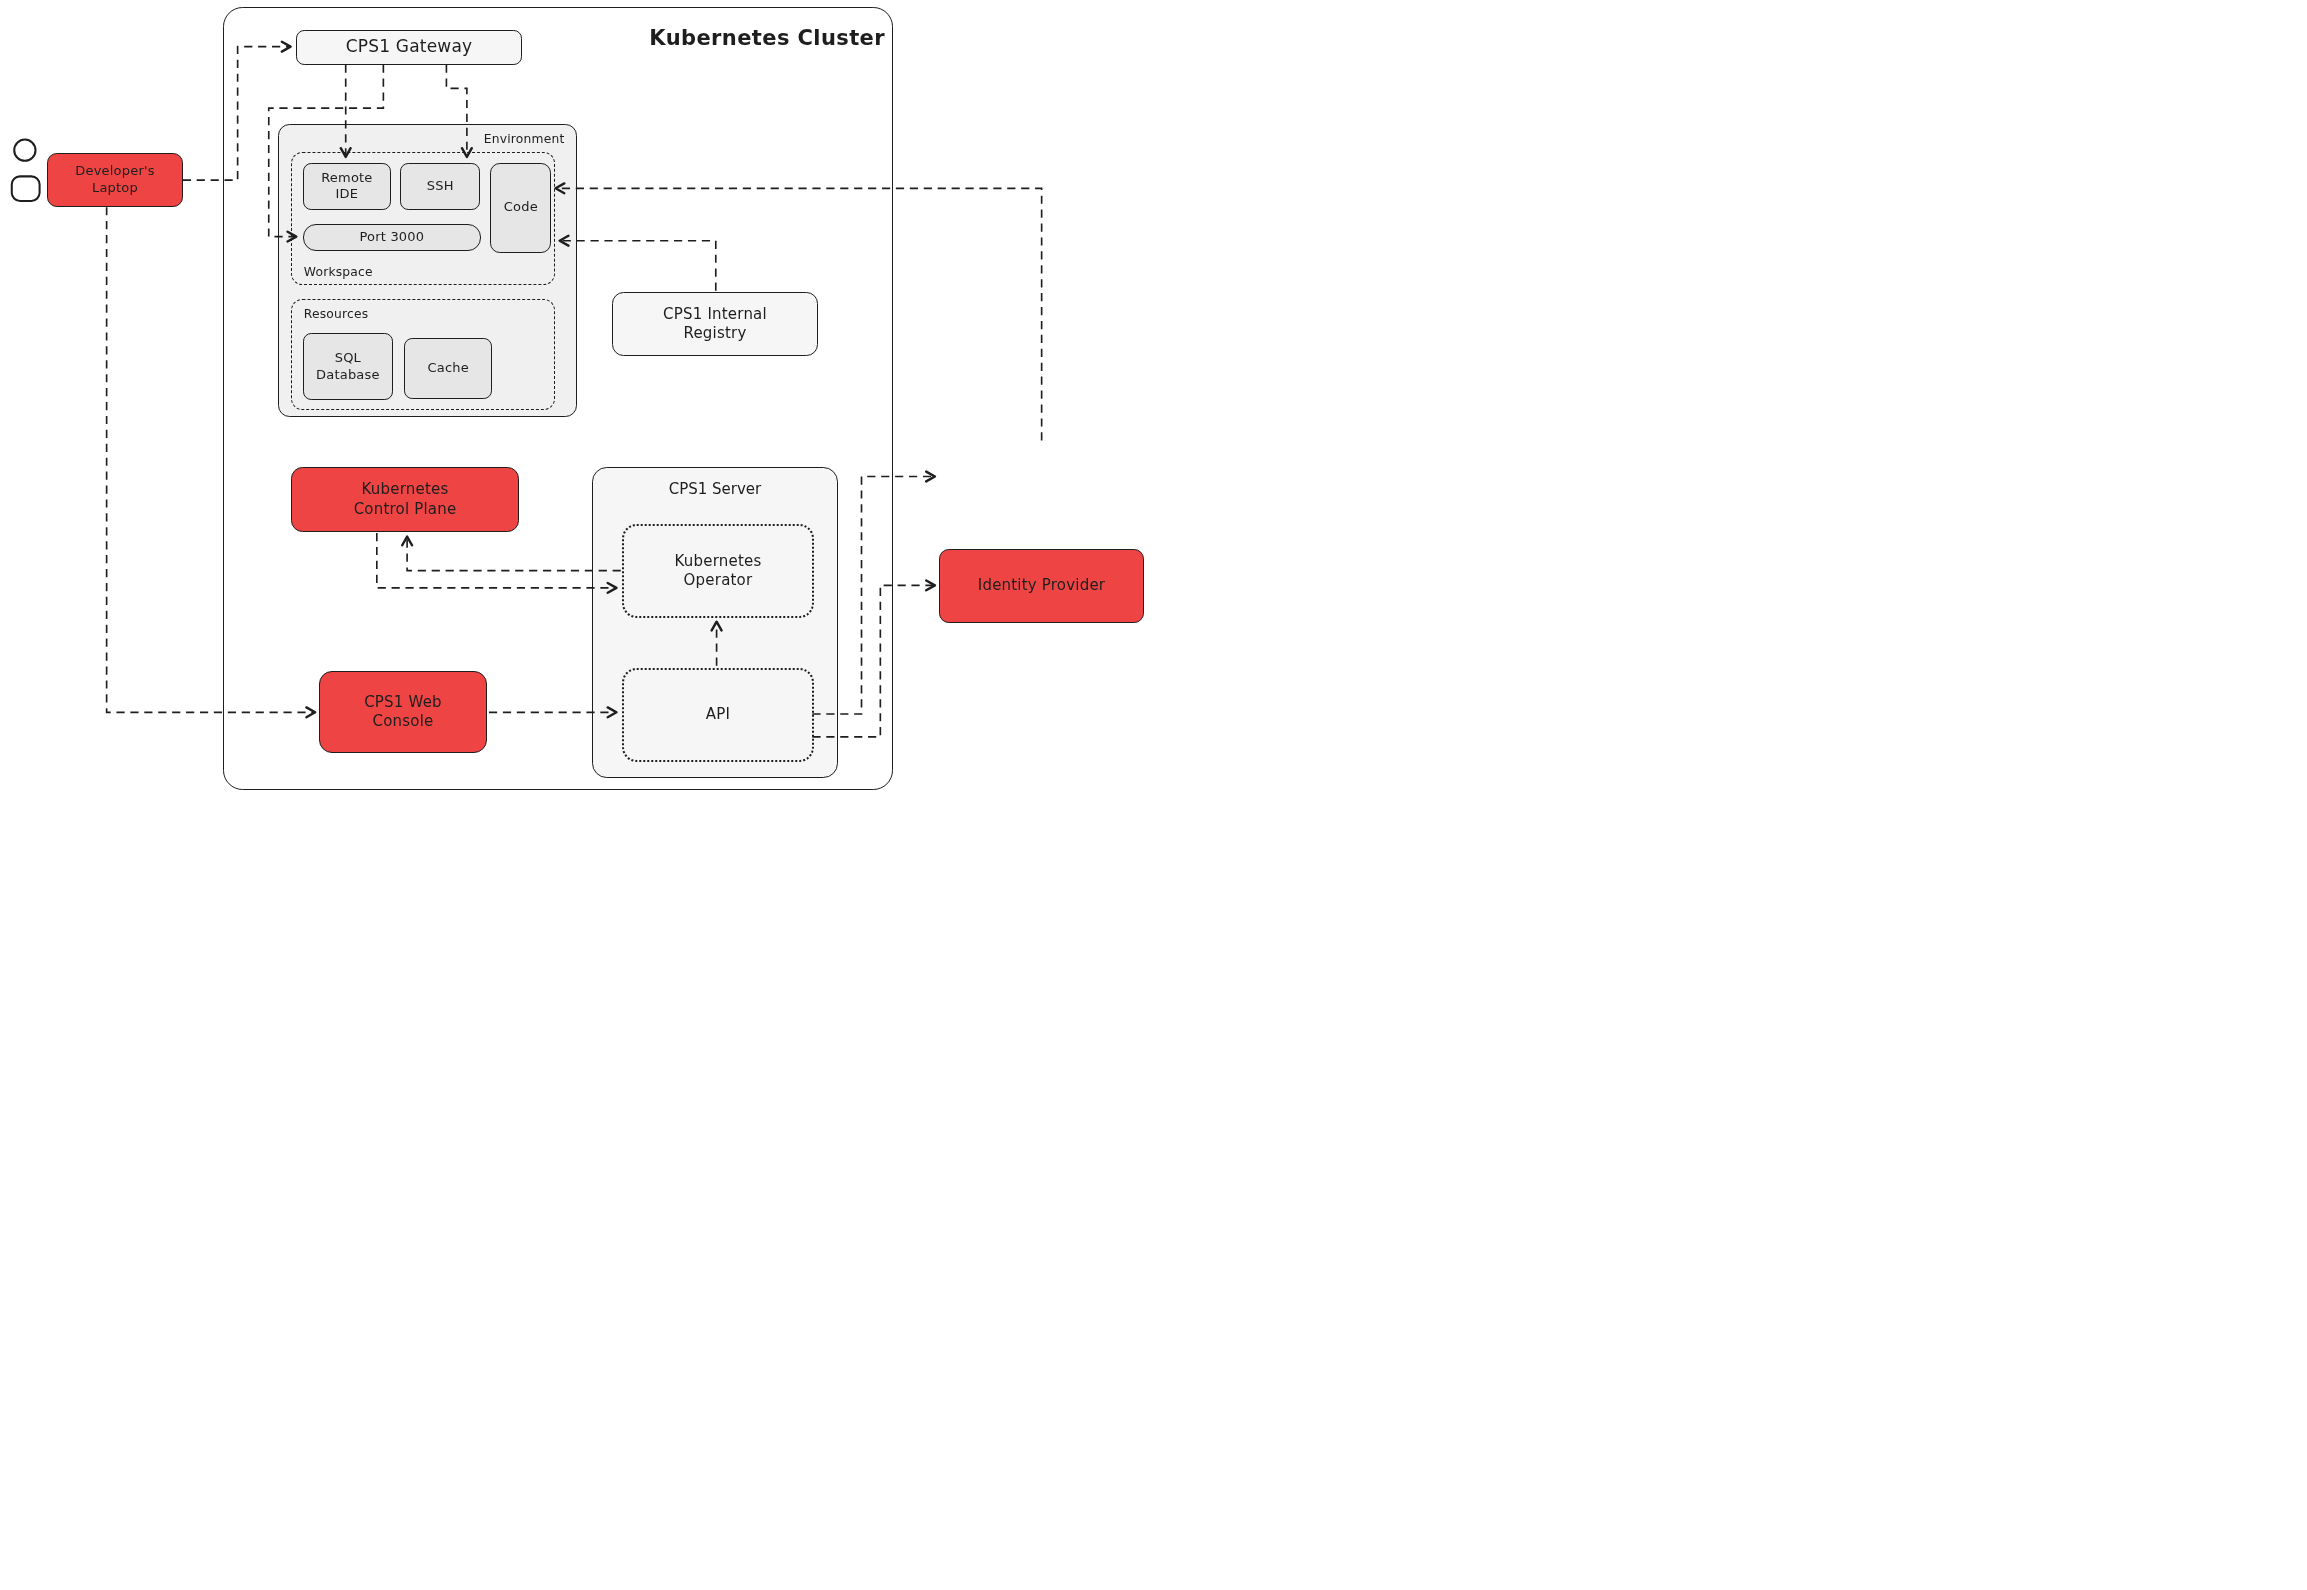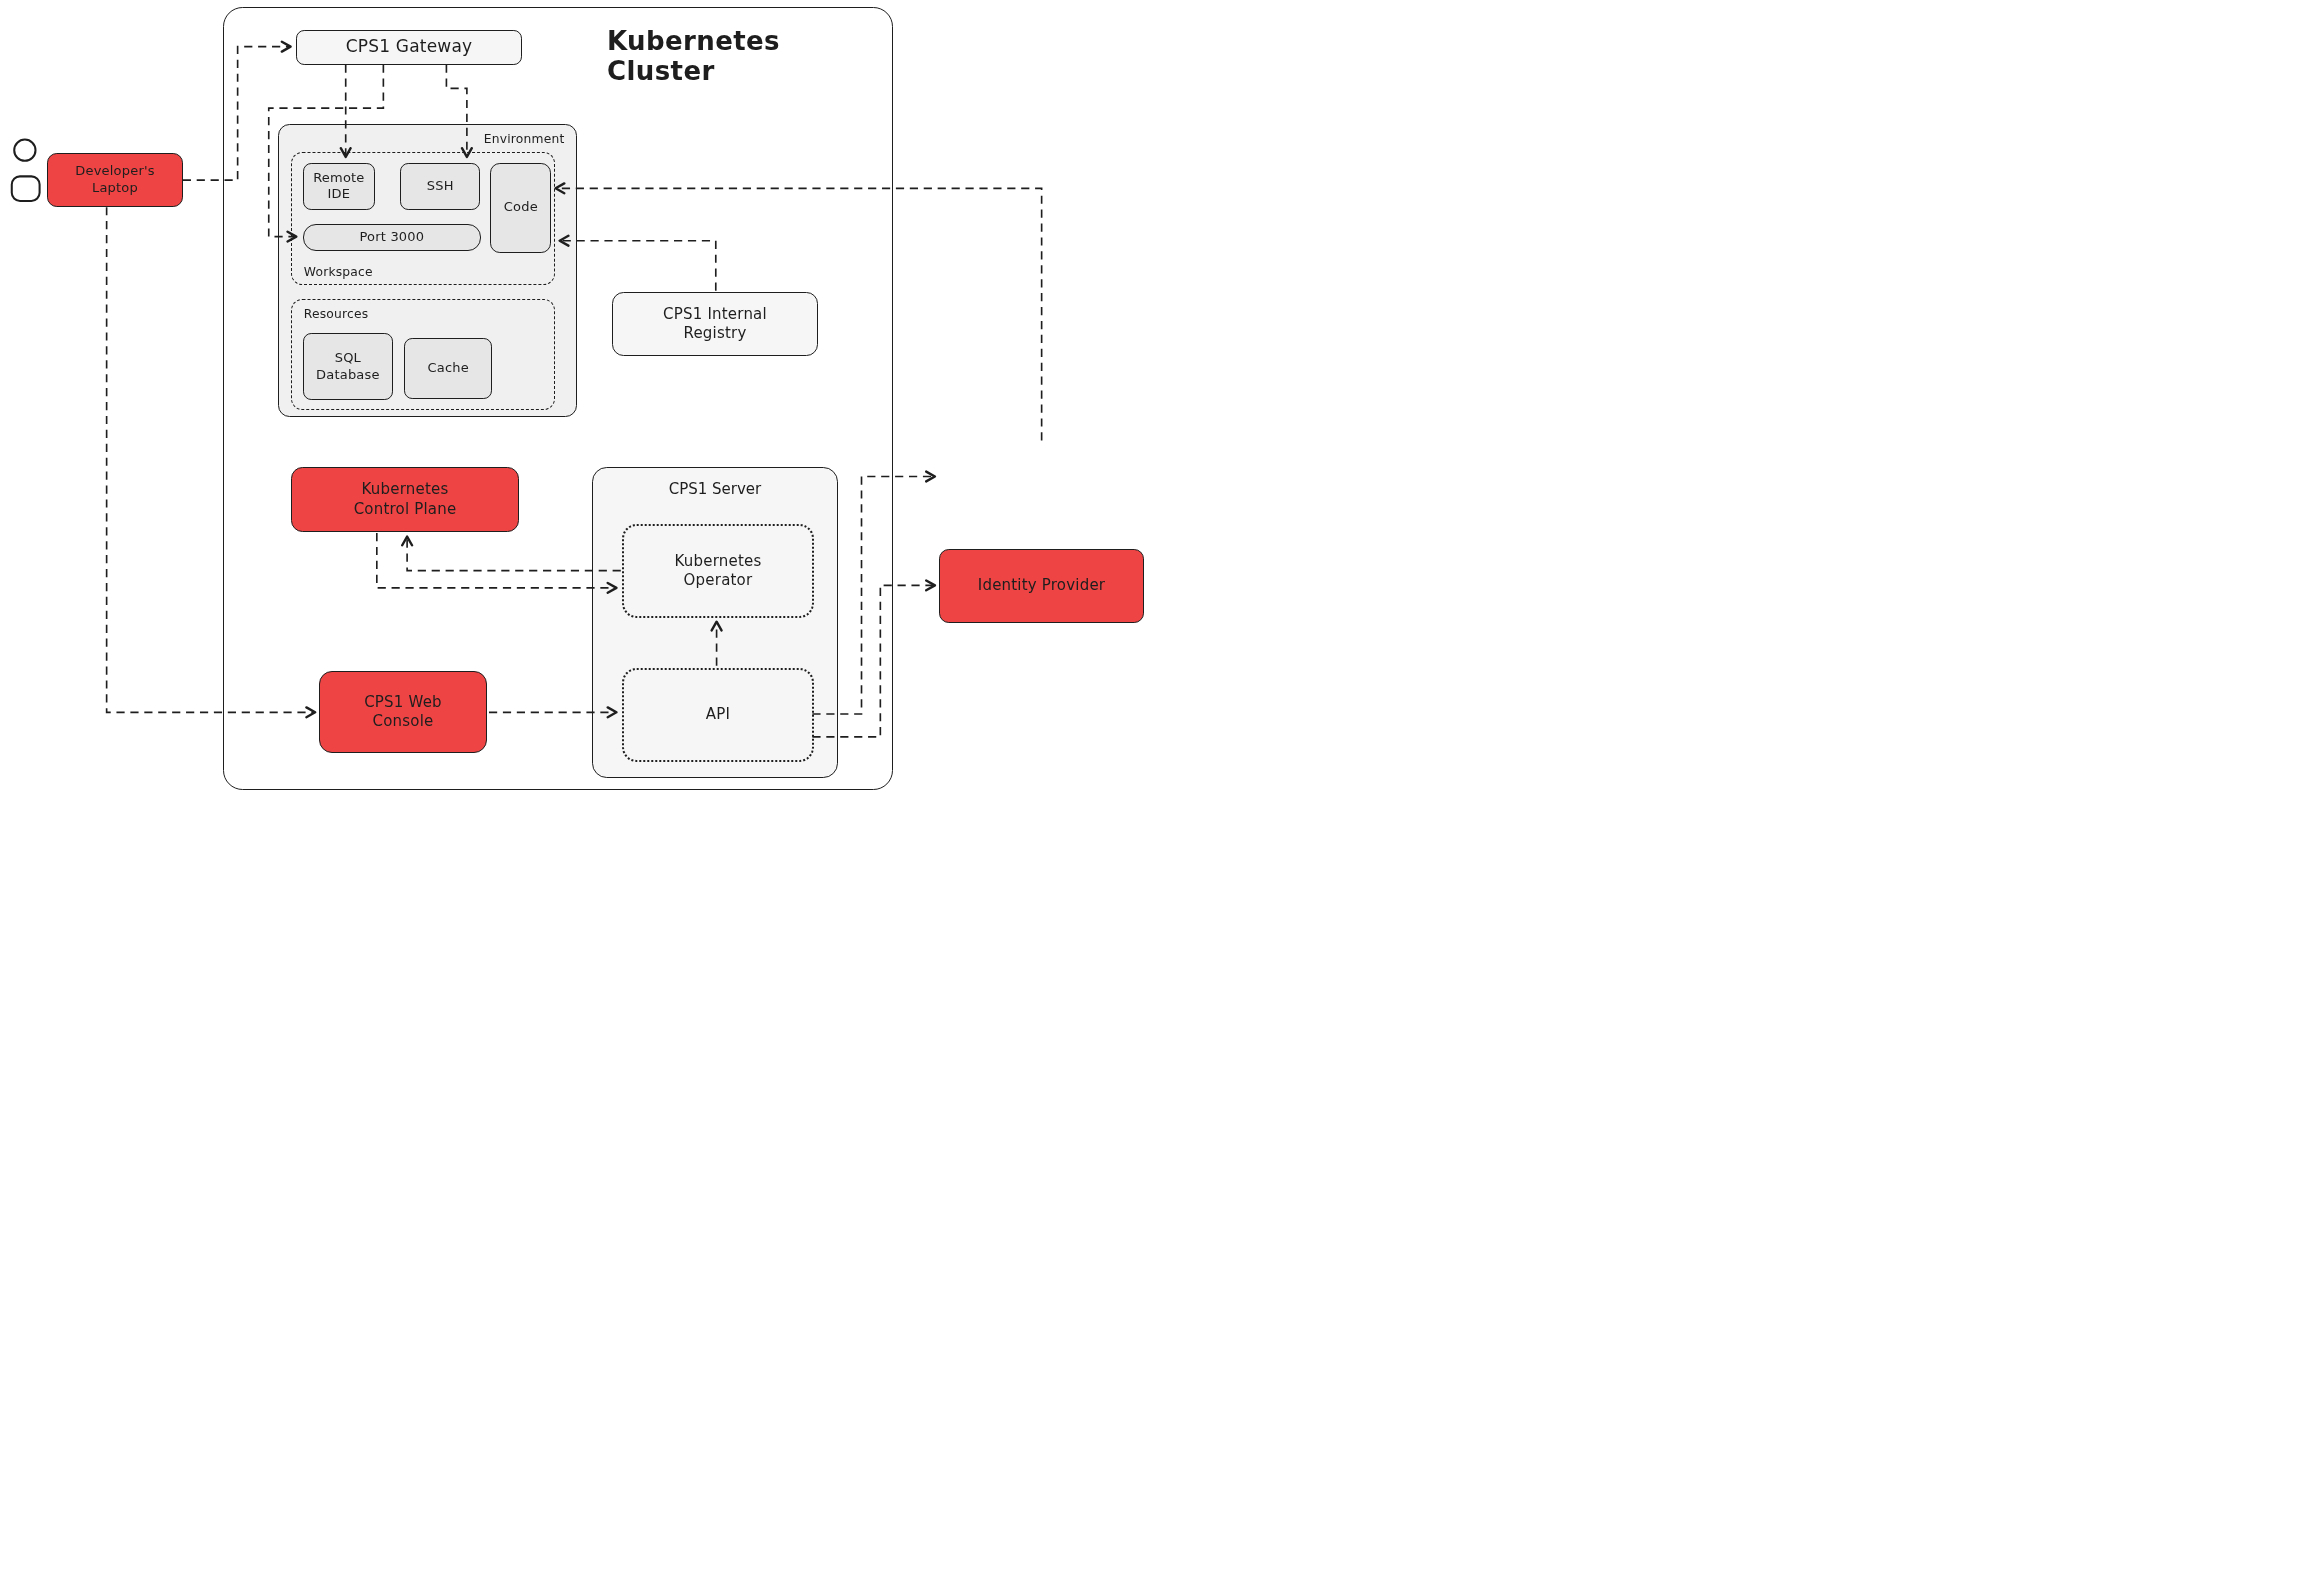--- a/index.html
+++ b/index.html
@@ -20,22 +20,22 @@
     background:#ef4444;border-radius:9.8px;z-index:2;
   }
   .container-box{border-radius:13px;z-index:1;}
   .lbl{white-space:pre-line;line-height:1.28;letter-spacing:0.2px;} .fz16{font-size:13px;} .fz20{font-size:15px;} .fz21{font-size:17px;}
   .fill-gray{background:var(--inner-fill);}
   .fill-soft{background:var(--soft-fill);}
   .dashed{border-style:dashed;background:transparent;}
   .dotted{border-style:dotted;border-width:2.5px;background:transparent;}
   .corner-lbl{position:absolute;font-size:12.3px;letter-spacing:0.2px;z-index:2;}
   .cluster-title{
-    position:absolute;top:24.6px;left:614px;width:278px;text-align:left;
-    font-size:26px;font-weight:bold;letter-spacing:0.4px;z-index:2;
+    position:absolute;top:24.6px;left:614px;width:278px;text-align:right;
+    font-size:21px;font-weight:bold;letter-spacing:0.4px;z-index:2;
   }
   .server-title{position:absolute;top:11.5px;left:0;width:100%;text-align:center;z-index:2;}
   svg.connectors{position:absolute;inset:0;pointer-events:none;z-index:5;}
   svg.connectors path.edge{fill:none;stroke:var(--ink);stroke-width:2;stroke-dasharray:10 7;}
   .person{position:absolute;left:9.8px;top:133px;z-index:2;}
 </style>
 </head>
 <body>
 
 <div class="canvas">
@@ -57,21 +57,21 @@
   <div class="node fz21 fill-soft" style="left:296px;top:29.5px;width:226px;height:35px;border-radius:8.2px;">
     <span class="lbl">CPS1 Gateway</span>
   </div>
 
   <div class="container-box" style="left:278px;top:124px;width:299px;height:293px;border-radius:11.5px;background:var(--container-fill);">
     <span class="corner-lbl" style="top:6.5px;right:11.5px;">Environment</span>
 
     <div class="container-box dashed" style="left:12.3px;top:27px;width:264px;height:133px;border-radius:11.5px;">
       <span class="corner-lbl" style="bottom:4.9px;left:11.5px;">Workspace</span>
 
-      <div class="node fz16 fill-gray" style="left:10.6px;top:9.8px;width:72px;height:47px;border-radius:8.2px;">
+      <div class="node fz16 fill-gray" style="left:10.6px;top:9.8px;width:88px;height:47px;border-radius:8.2px;">
         <span class="lbl">Remote
 IDE</span>
       </div>
 
       <div class="node fz16 fill-gray" style="left:108px;top:9.8px;width:80px;height:47px;border-radius:8.2px;">
         <span class="lbl">SSH</span>
       </div>
 
       <div class="node fz16 fill-gray" style="left:198px;top:9.8px;width:61px;height:90px;border-radius:9.8px;">
         <span class="lbl">Code</span>

